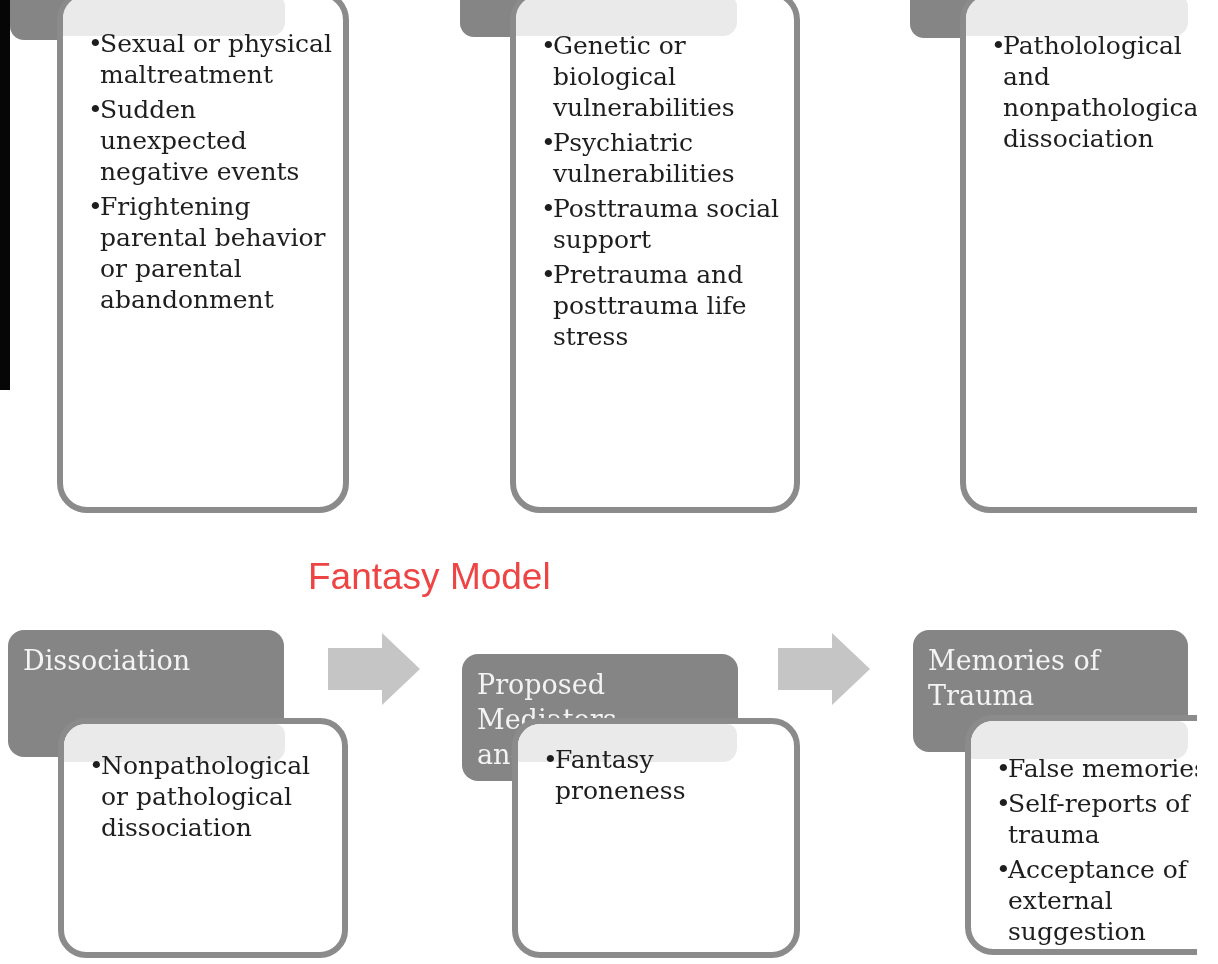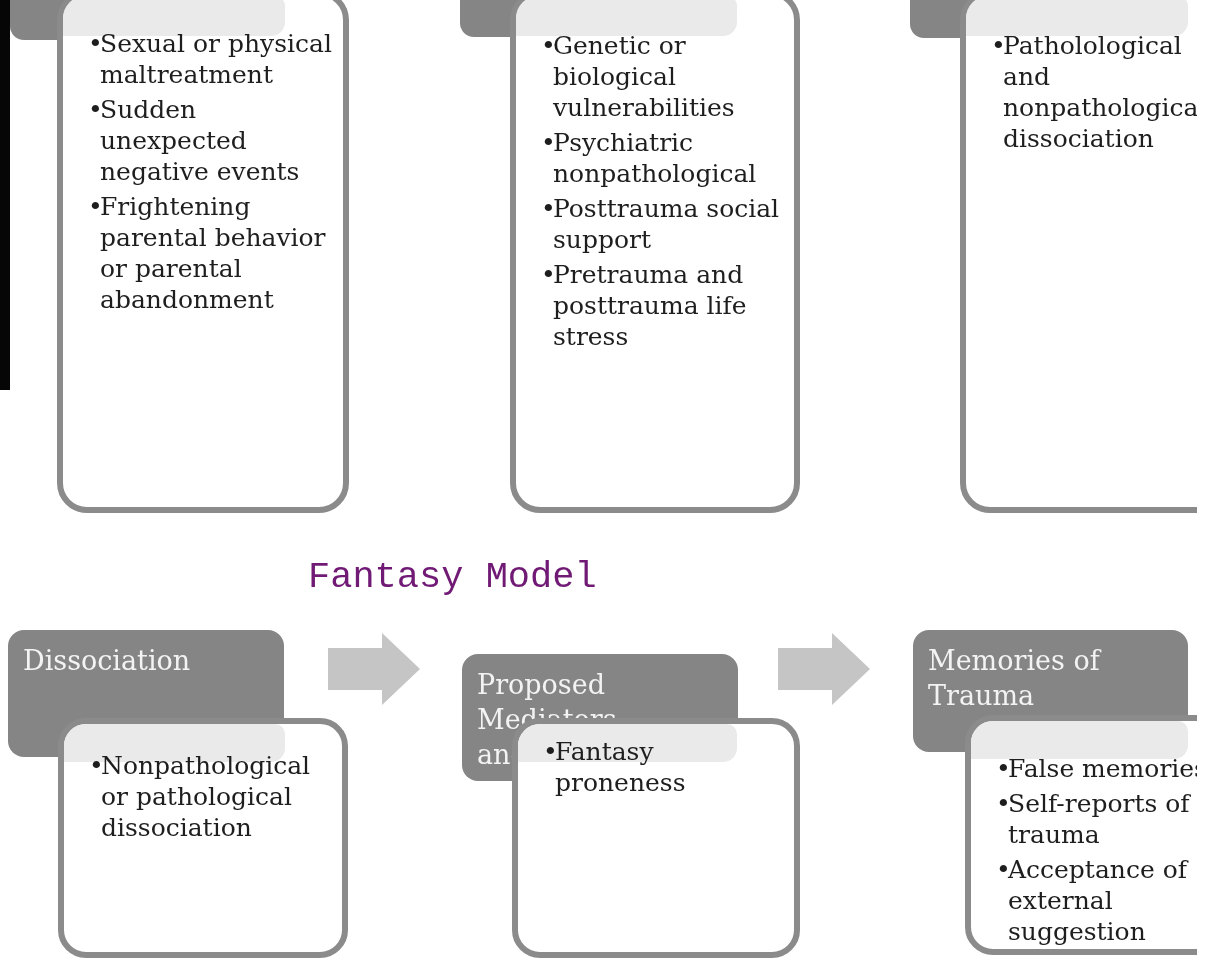--- a/index.html
+++ b/index.html
@@ -61,23 +61,23 @@
     line-height: 31px;
     color: #1e1e1e;
   }
   .bullet { display: flex; margin-bottom: 4px; }
   .bullet::before { content: "\2022"; flex: 0 0 12px; width: 12px; }
   .bullet-text { white-space: pre-line; }
 
   .title {
     position: absolute;
     left: 308px; top: 556px;
-    font-family: Liberation Mono, monospace;
+    font-family: Liberation Sans, sans-serif;
     font-size: 37px;
-    color: #701a75;
+    color: #ef4444;
     z-index: 3;
   }
 
   .arrow { position: absolute; width: 92px; height: 72px; z-index: 1; }
 </style>
 </head>
 <body>
 
 <div id="stage">
 
@@ -109,21 +109,21 @@
   <div class="wbox" style="left:510px; top:-10px; width:290px; height:523px;">
     <div class="band" style="width:221px;"></div>
     <div class="bullets" style="padding-top:34px;">
       <div class="bullet">
           <span class="bullet-text">Genetic or
 biological
 vulnerabilities</span>
         </div>
       <div class="bullet">
           <span class="bullet-text">Psychiatric
-nonpathological</span>
+vulnerabilities</span>
         </div>
       <div class="bullet">
           <span class="bullet-text">Posttrauma social
 support</span>
         </div>
       <div class="bullet">
           <span class="bullet-text">Pretrauma and
 posttrauma life
 stress</span>
         </div>
@@ -158,21 +158,21 @@
   </div>
 
   <svg class="arrow" style="left:328px; top:633px;" viewBox="0 0 92 72">
     <polygon points="0,15 54,15 54,0 92,36 54,72 54,57 0,57" fill="#c5c5c5"></polygon>
   </svg>
 
   <div class="hdr" style="left:462px; top:654px; width:276px; height:127px;">Proposed Mediators
 and Moderators</div>
   <div class="wbox" style="left:512px; top:718px; width:288px; height:240px; border-radius:28px;">
     <div class="band" style="width:219px; height:38px;"></div>
-    <div class="bullets" style="padding-top:12px;">
+    <div class="bullets" style="padding-top:20px;">
       <div class="bullet">
           <span class="bullet-text">Fantasy
 proneness</span>
         </div>
     </div>
   </div>
 
   <svg class="arrow" style="left:778px; top:633px;" viewBox="0 0 92 72">
     <polygon points="0,15 54,15 54,0 92,36 54,72 54,57 0,57" fill="#c5c5c5"></polygon>
   </svg>

